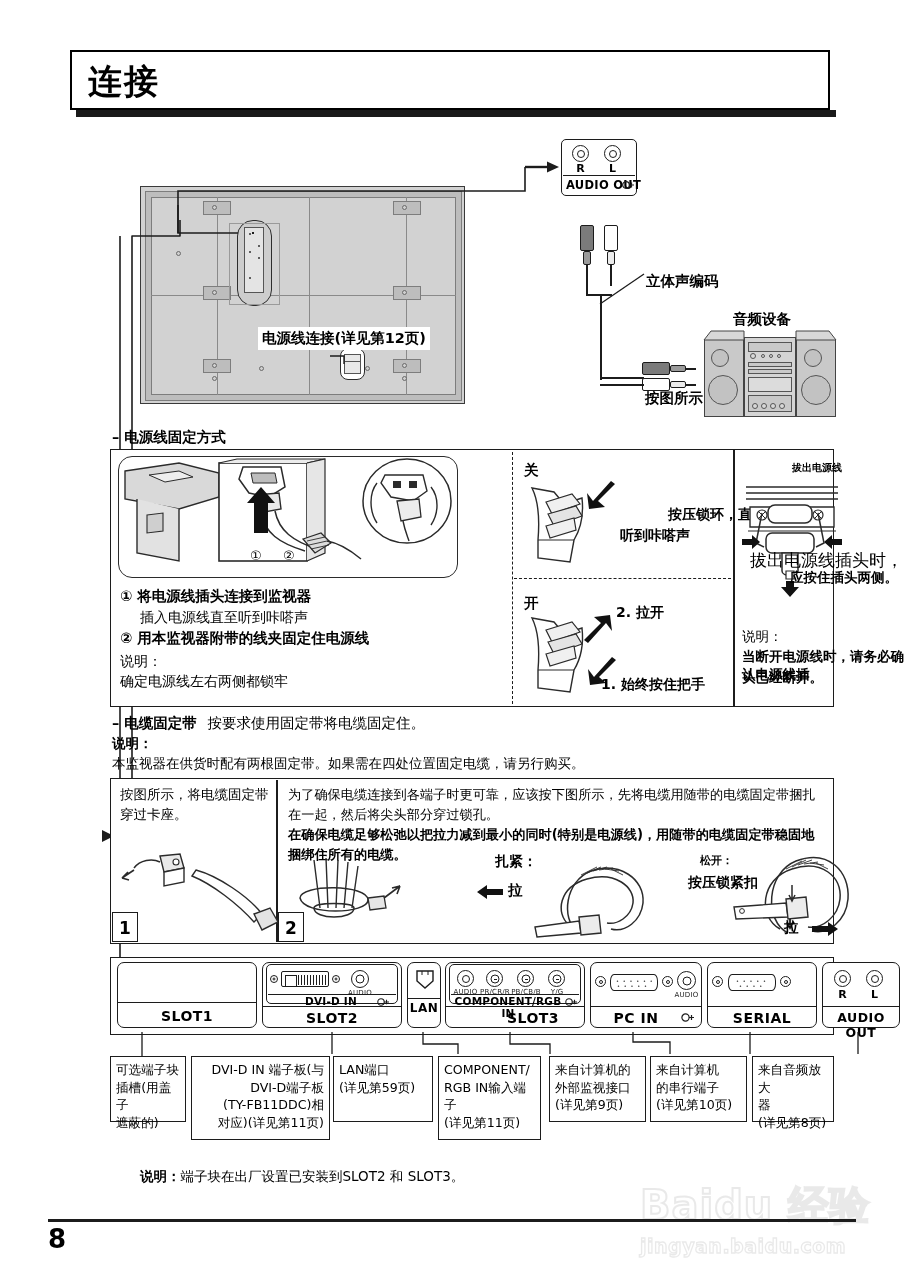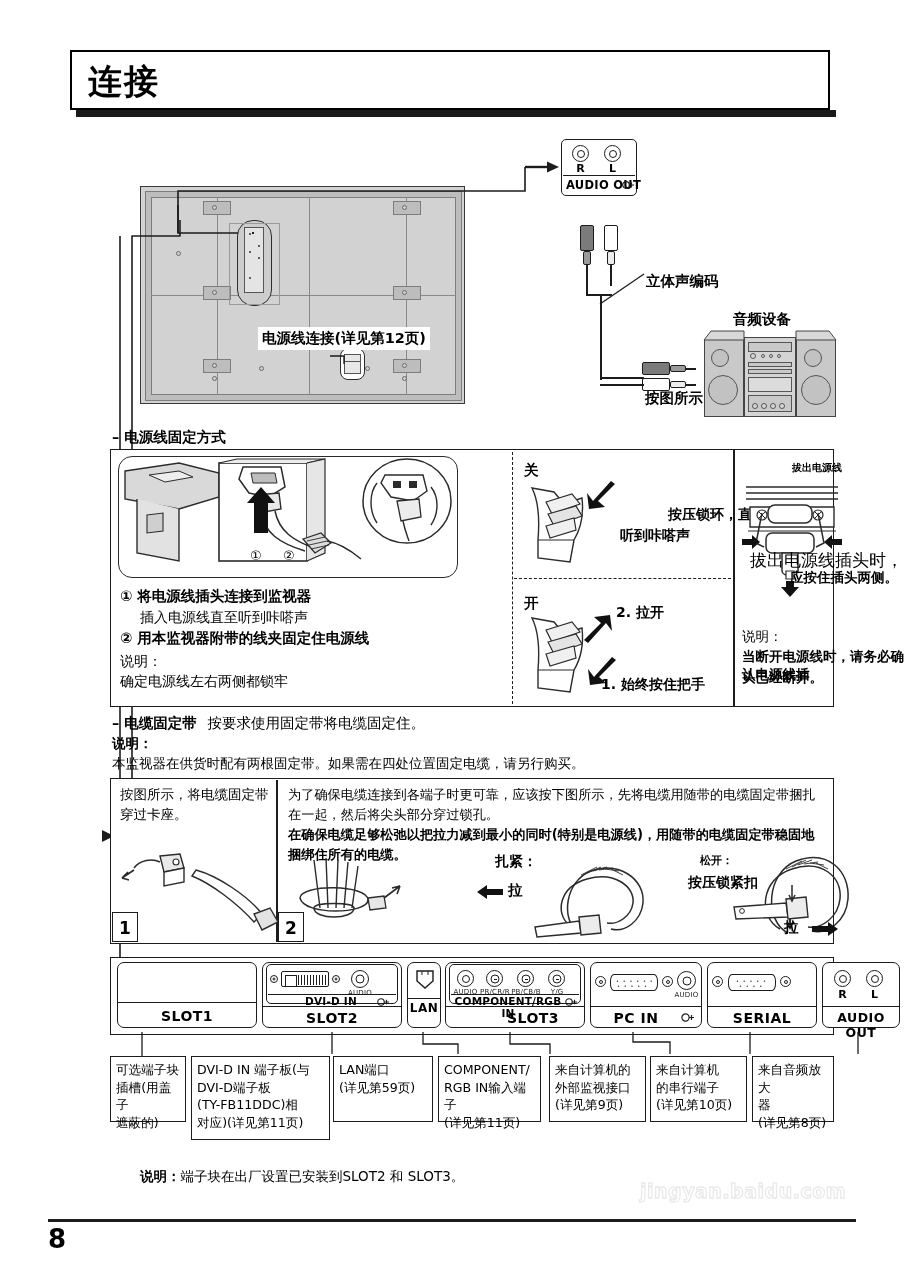--- a/index.html
+++ b/index.html
@@ -568,31 +568,31 @@
   <path d="M523,2 L523,12 L560,12 L560,24" stroke="#1c1c1c" stroke-width="1.3" fill="none"></path>
   <path d="M640,2 L640,24" stroke="#1c1c1c" stroke-width="1.3" fill="none"></path>
   <path d="M748,2 L748,24" stroke="#1c1c1c" stroke-width="1.3" fill="none"></path>
 </svg>
 
 <div class="capbox" style="left:110px;top:1056px;width:76px;height:66px;">
   <div>可选端子块</div>
   <div>插槽(用盖子</div>
   <div>遮蔽的)</div>
 </div>
-<div class="capbox" style="left:191px;top:1056px;width:139px;height:84px;">
+<div class="capbox" style="left:191px;top:1056px;width:139px;height:84px;text-align:right;">
   <div>DVI-D IN 端子板(与</div>
   <div>DVI-D端子板</div>
   <div>(TY-FB11DDC)相</div>
   <div>对应)(详见第11页)</div>
 </div>
 <div class="capbox" style="left:333px;top:1056px;width:100px;height:66px;">
   <div>LAN端口</div>
   <div>(详见第59页)</div>
 </div>
-<div class="capbox" style="left:438px;top:1056px;width:103px;height:66px;">
+<div class="capbox" style="left:438px;top:1056px;width:103px;height:84px;">
   <div>COMPONENT/</div>
   <div>RGB IN输入端子</div>
   <div>(详见第11页)</div>
 </div>
 <div class="capbox" style="left:549px;top:1056px;width:97px;height:66px;">
   <div>来自计算机的</div>
   <div>外部监视接口</div>
   <div>(详见第9页)</div>
 </div>
 <div class="capbox" style="left:650px;top:1056px;width:97px;height:66px;">
@@ -604,17 +604,18 @@
   <div>来自音频放大</div>
   <div>器</div>
   <div>(详见第8页)</div>
 </div>
 
 <div class="abs nosel" id="note-line">
   <span id="note-label">说明：</span><span>端子块在出厂设置已安装到SLOT2 和 SLOT3。</span>
 </div>
 
 <div class="abs nosel" id="wm">
+  <div id="wm-main">Baidu 经验</div>
   <div id="wm-sub">jingyan.baidu.com</div>
 </div>
 
 <div class="abs" id="footer-rule"></div>
 <div class="abs nosel" id="pagenum">8</div>
 
 </body></html>

